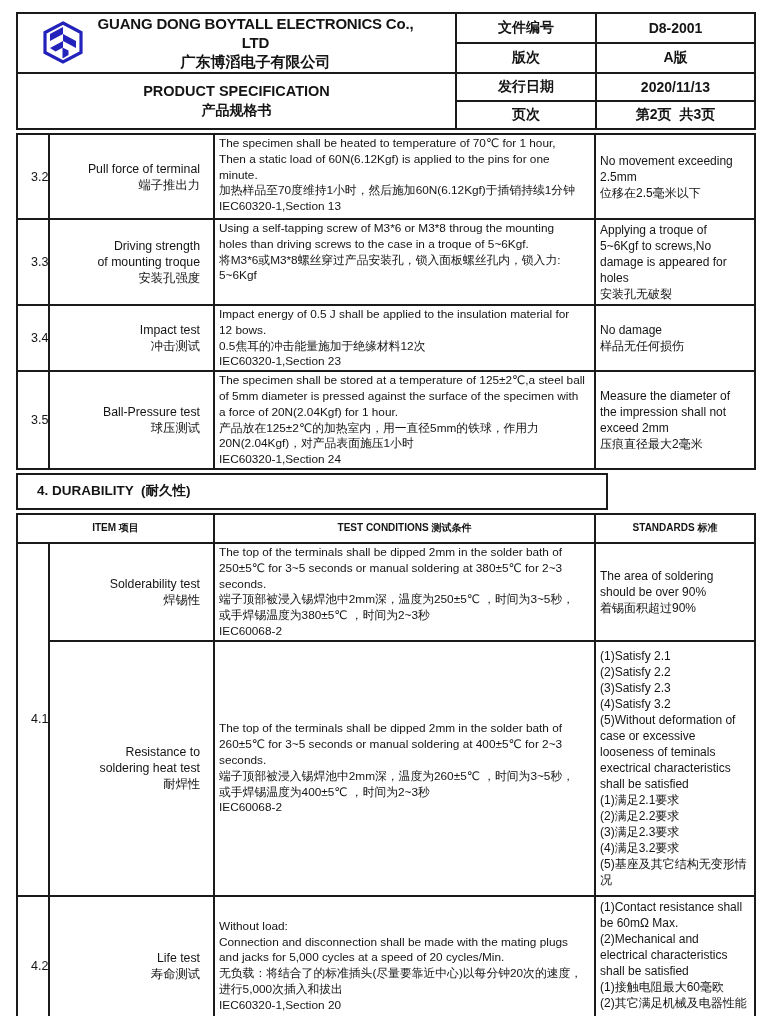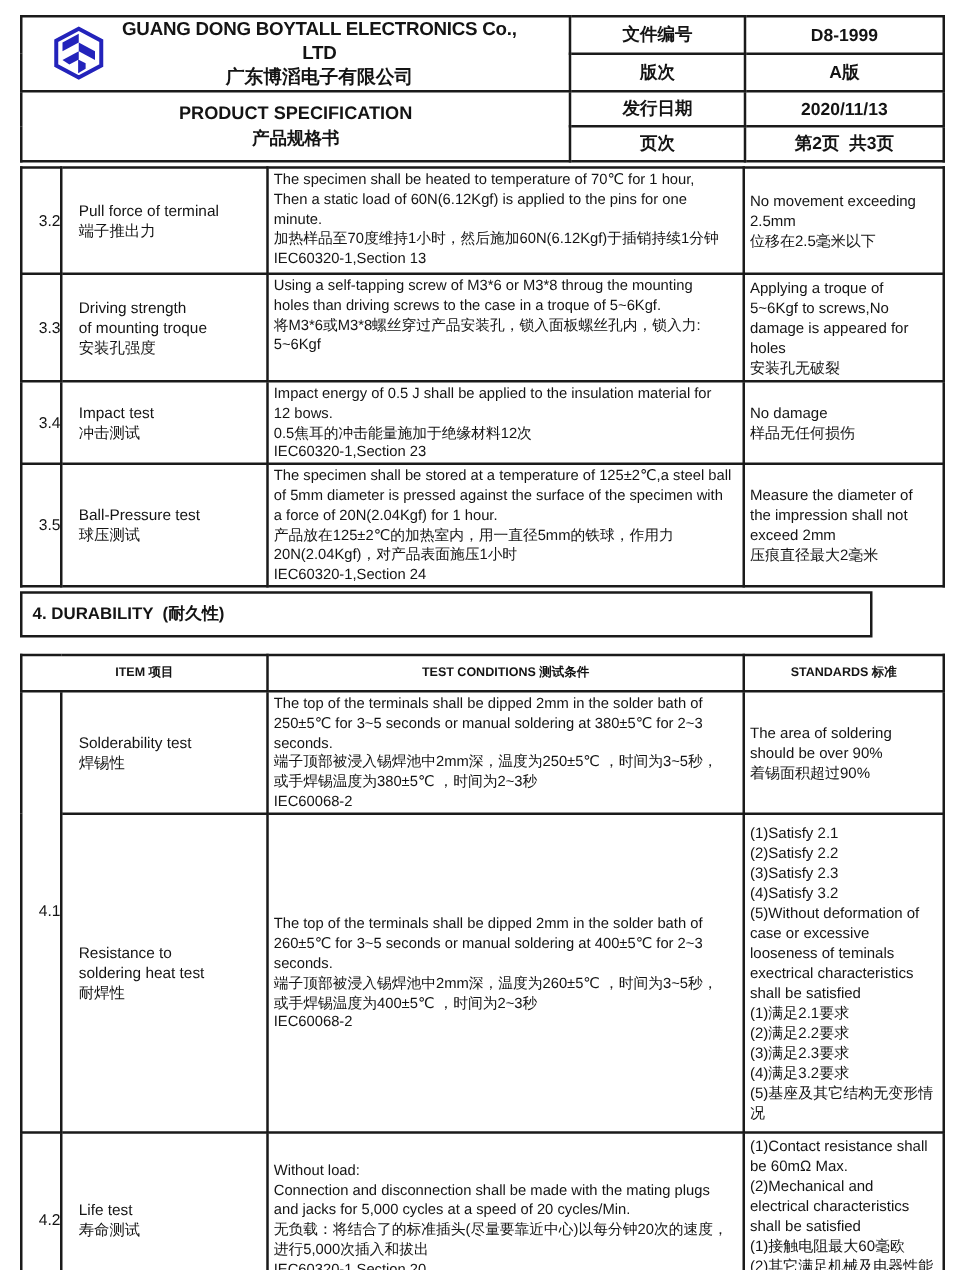--- a/index.html
+++ b/index.html
@@ -19,29 +19,29 @@
   .company-cn{font-weight:bold;font-size:15px;line-height:20px;}
   .title-cell{text-align:center;}
   .title-en{font-weight:bold;font-size:14.5px;line-height:19px;}
   .title-cn{font-weight:bold;font-size:14px;line-height:19px;}
   .hdr-lbl{text-align:center;font-weight:bold;font-size:14px;}
   .hdr-val{text-align:center;font-weight:bold;font-size:14px;white-space:pre;}
 
   
   .spec-table{margin:3px 0 0 16px;width:738px;}
   .num{text-align:center;font-size:12.5px;}
-  .item{text-align:left;font-size:12.3px;line-height:16px;white-space:pre-line;}
+  .item{text-align:right;font-size:12.3px;line-height:16px;white-space:pre-line;}
   .cond{white-space:pre-line;font-size:11.8px;line-height:15.8px;vertical-align:top;padding:1px 4px 0 4px;}
   .cond.mid{vertical-align:middle;}
   .std{white-space:pre-line;font-size:12px;line-height:16px;vertical-align:middle;padding:2px 4px;}
   .std.top{vertical-align:top;}
 
-  .durability-band{box-sizing:border-box;margin:3px 0 13px 16px;width:682px;height:37px;
+  .durability-band{box-sizing:border-box;margin:3px 0 3px 16px;width:592px;height:37px;
     border:2px solid #1a1a1a;display:flex;align-items:center;
-    font-weight:bold;font-size:13.5px;padding-left:8px;white-space:pre;}
+    font-weight:bold;font-size:13.5px;padding-left:19px;white-space:pre;}
 
   .colhdr td{height:27px;text-align:center;font-weight:bold;font-size:10px;vertical-align:middle;}
 </style>
 </head>
 <body>
 
 <div class="page">
 
   <table class="hdr-table">
     <colgroup>
@@ -62,21 +62,21 @@
               <polygon points="22.5,27.5 22.5,38.5 28.5,35 28.5,30.5" fill="#2323bb"></polygon>
             </svg>
           </span>
           <span class="company-text">
             <div class="company-en">GUANG DONG BOYTALL ELECTRONICS Co., LTD</div>
             <div class="company-cn">广东博滔电子有限公司</div>
           </span>
         </div>
       </td>
       <td class="hdr-lbl">文件编号</td>
-      <td class="hdr-val">D8-1999</td>
+      <td class="hdr-val">D8-2001</td>
     </tr>
     <tr>
       <td class="hdr-lbl">版次</td>
       <td class="hdr-val">A版</td>
     </tr>
     <tr>
       <td class="title-cell" rowspan="2">
         <div class="title-en">PRODUCT SPECIFICATION</div>
         <div class="title-cn">产品规格书</div>
       </td>

